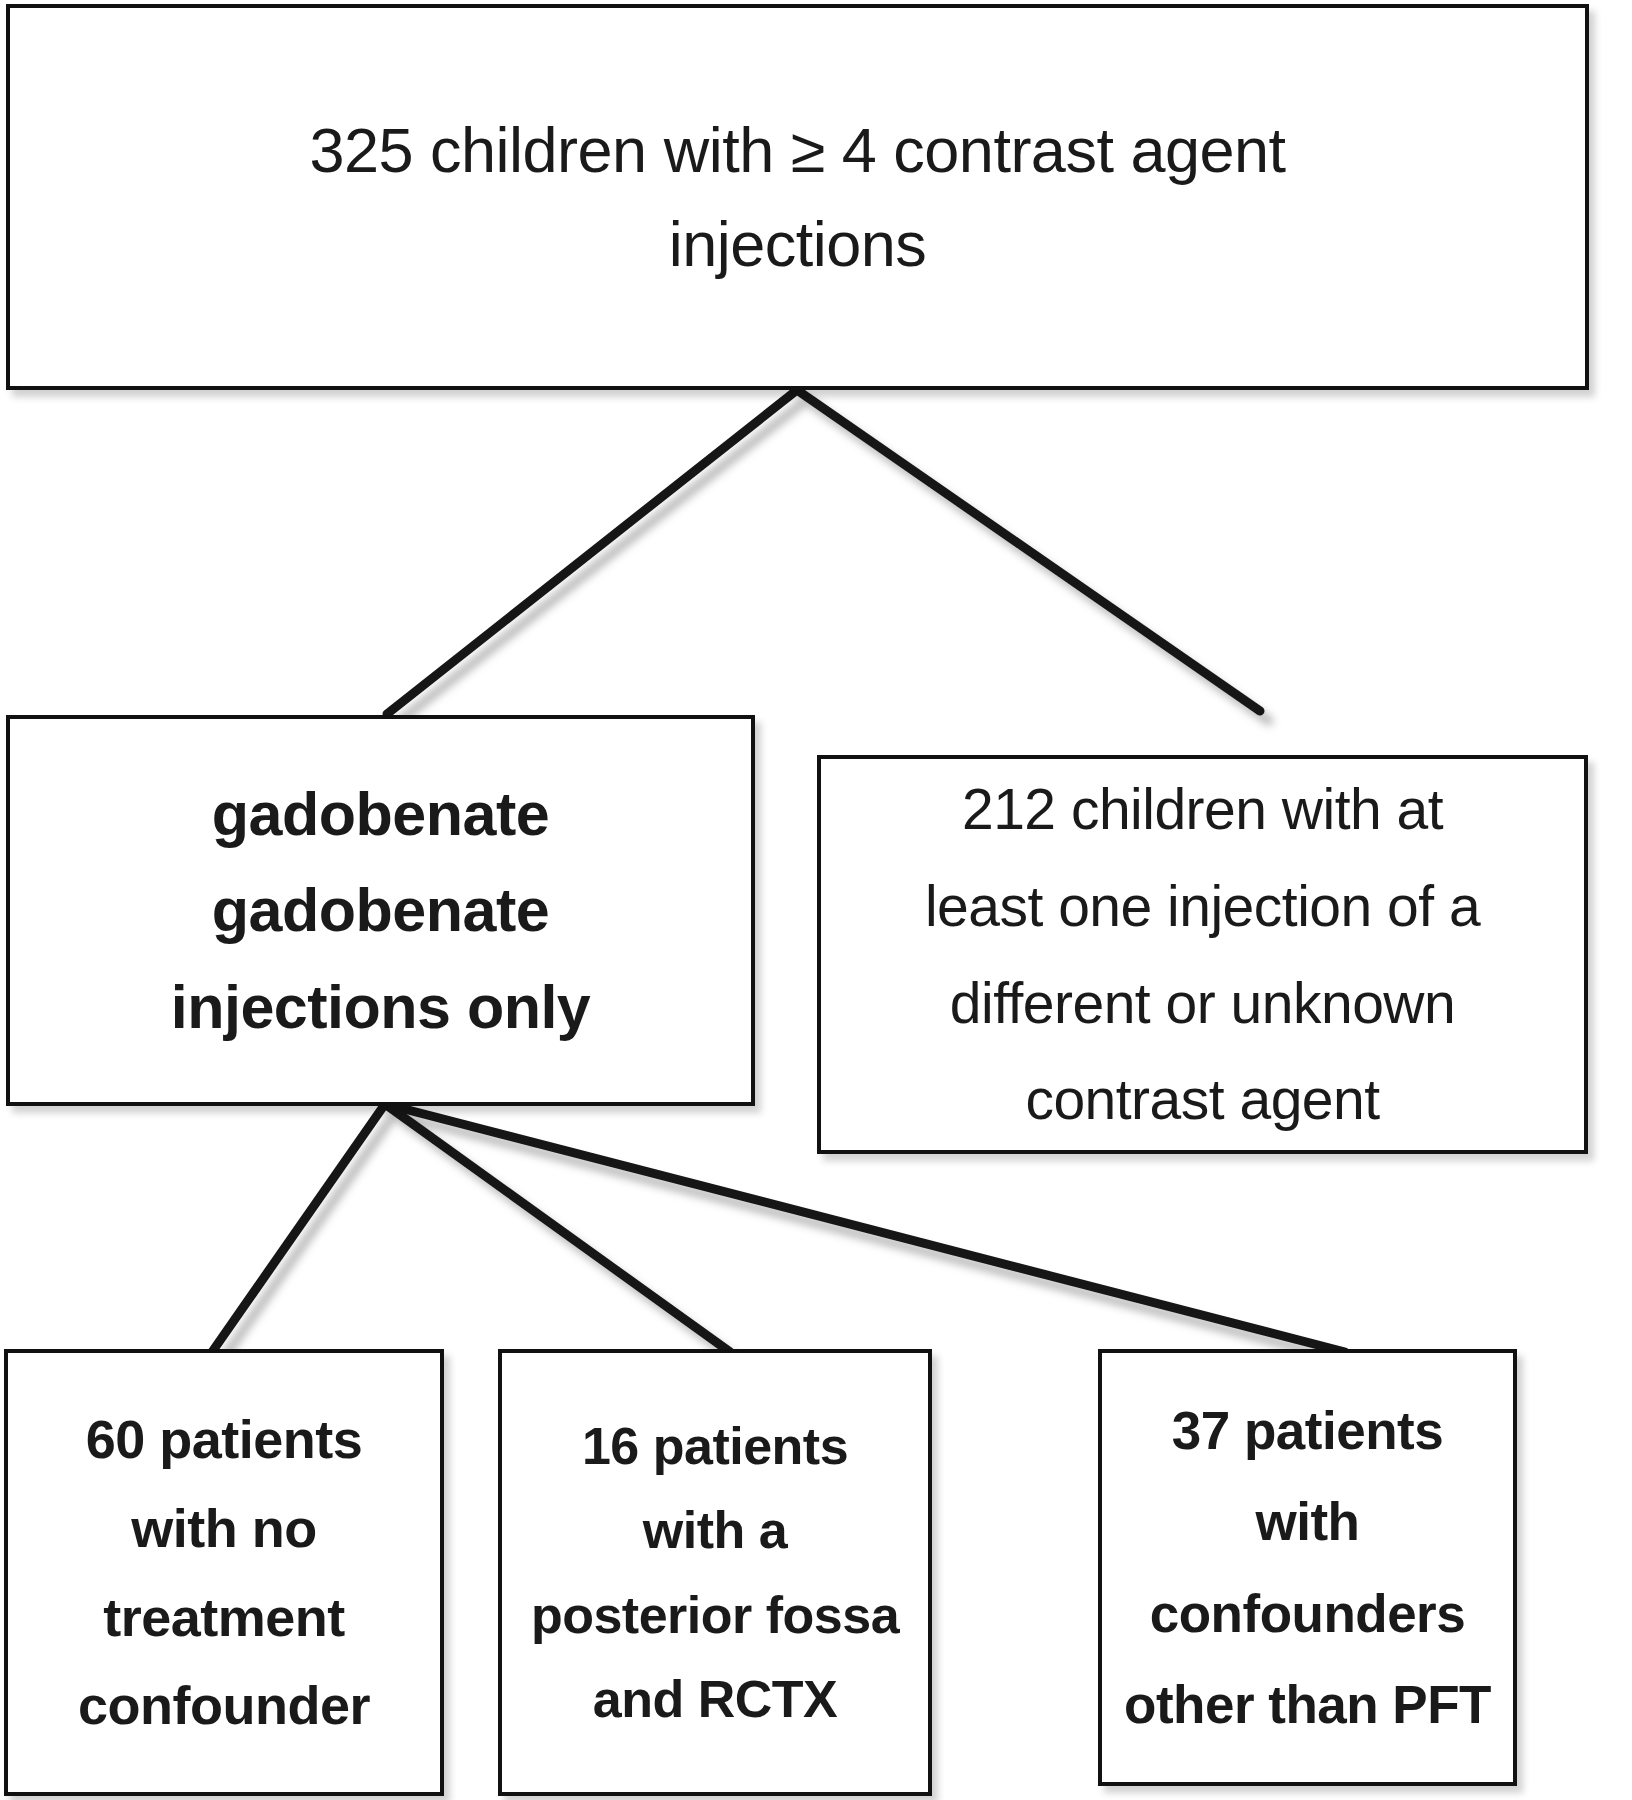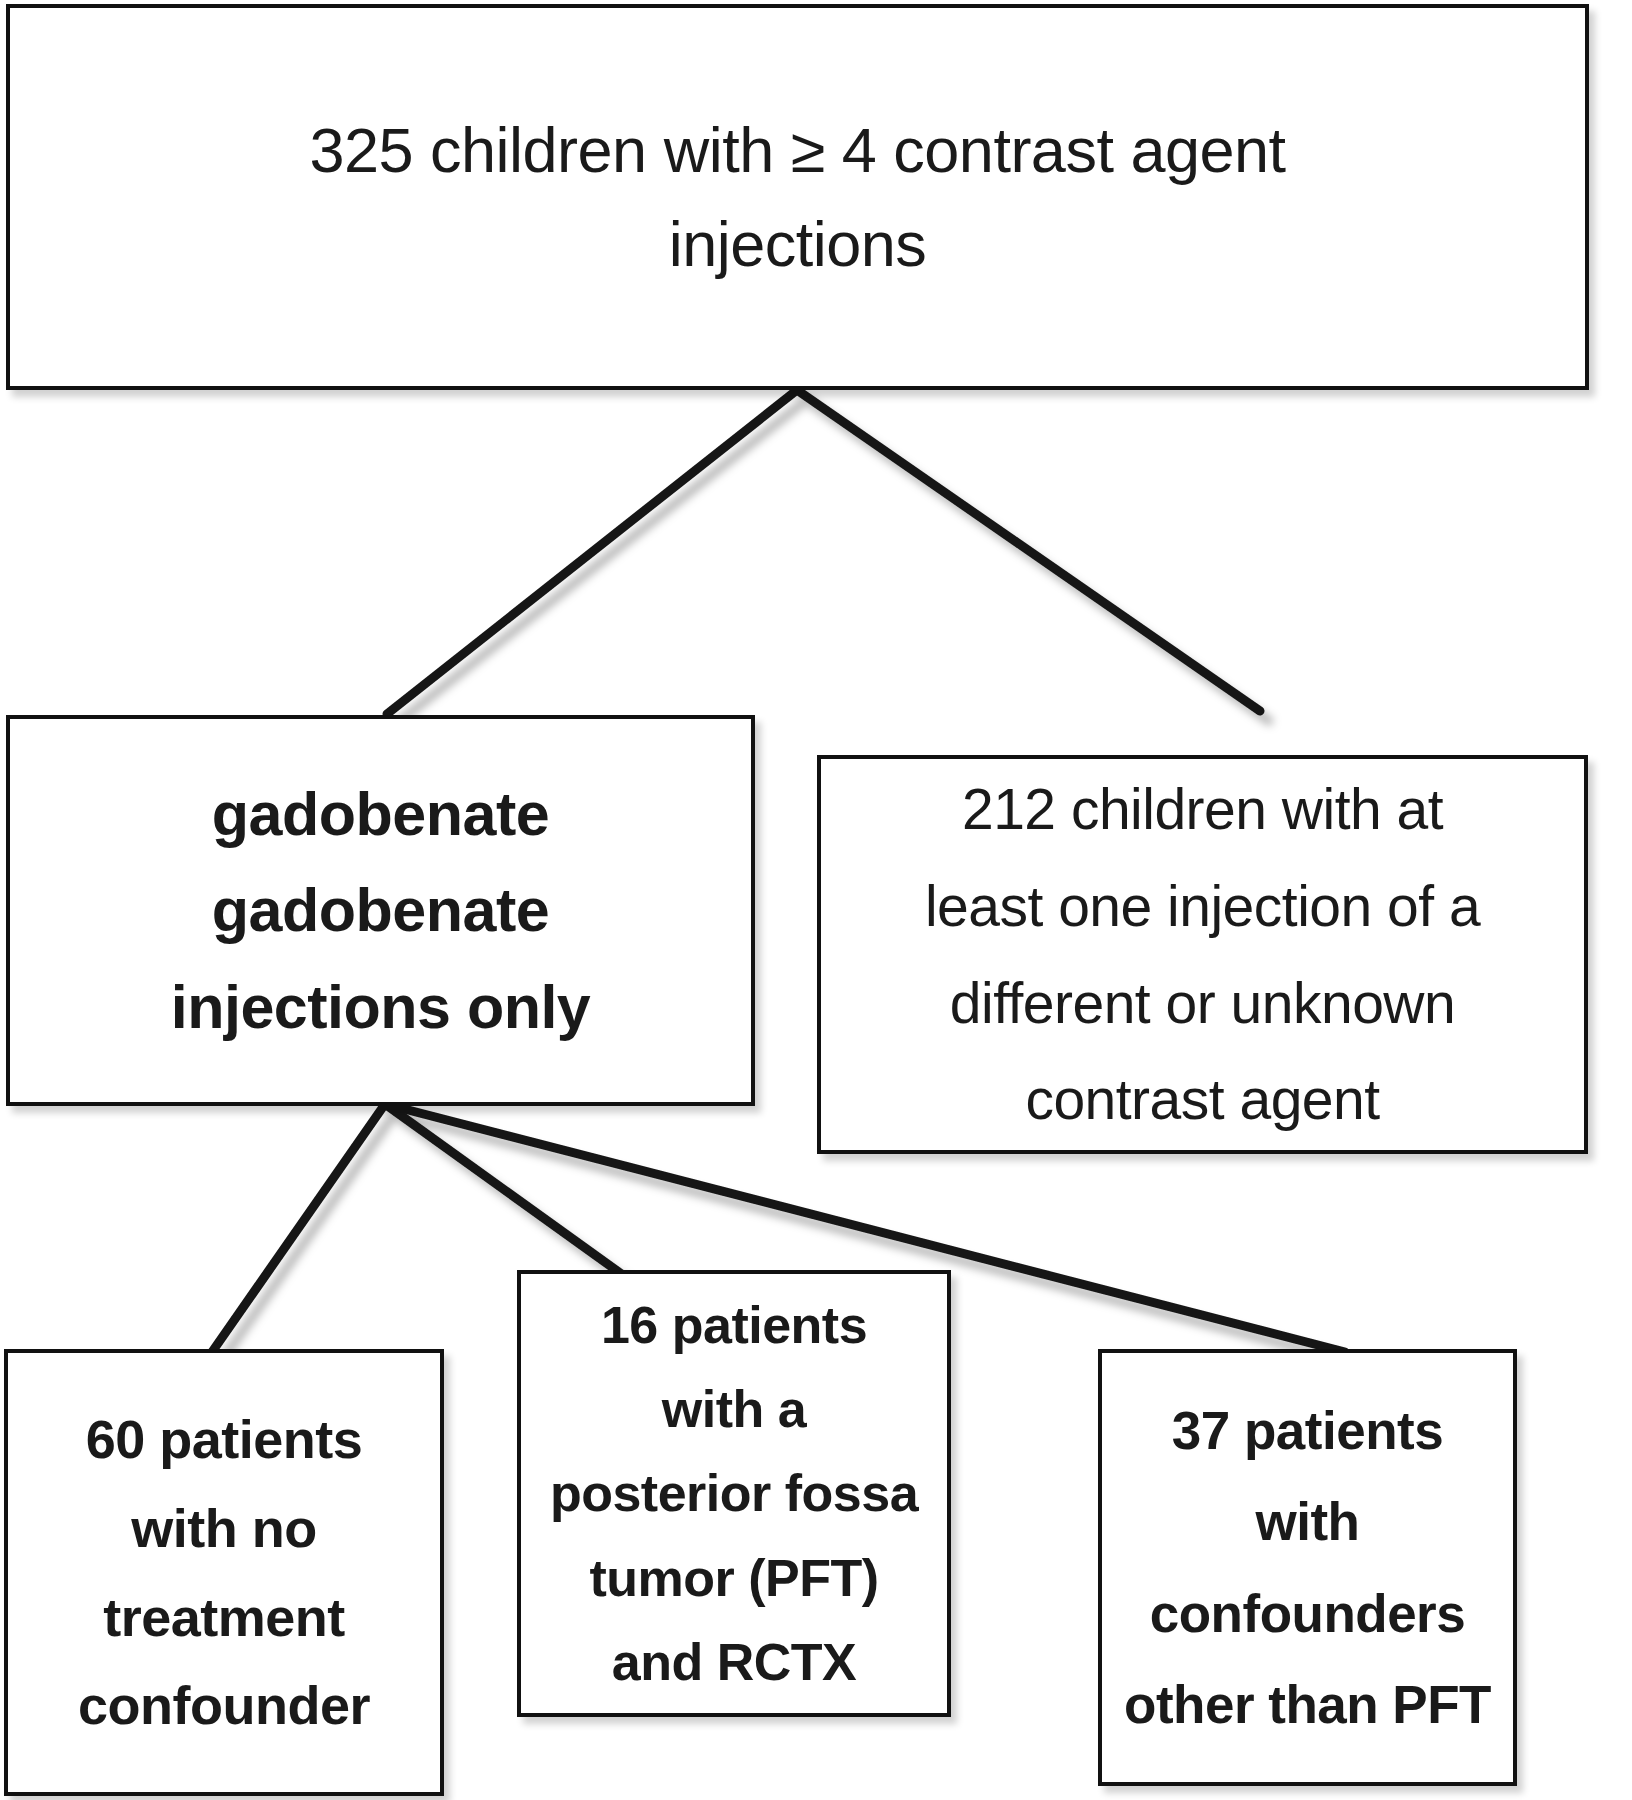--- a/index.html
+++ b/index.html
@@ -49,22 +49,22 @@
   }
   .box-other-agent{
     left:817px;top:708px;width:771px;height:399px;
     font-size:57px;line-height:1.7;font-weight:400;margin-top:47px;
   }
   .box-no-confounder{
     left:4px;top:1349px;width:440px;height:447px;
     font-size:54px;line-height:1.64;font-weight:700;
   }
   .box-pft-rctx{
-    left:498px;top:1270px;width:434px;height:447px;
-    font-size:52px;line-height:1.62;font-weight:700;margin-left:19px;
+    left:498px;top:1349px;width:434px;height:447px;
+    font-size:52px;line-height:1.62;font-weight:700;
   }
   .box-other-confounders{
     left:1098px;top:1349px;width:419px;height:437px;
     font-size:53px;line-height:1.72;font-weight:700;
   }
 </style>
 </head>
 <body>
 
 <div class="stage">
@@ -106,21 +106,20 @@
     <div class="ln">60 patients</div>
     <div class="ln">with no</div>
     <div class="ln">treatment</div>
     <div class="ln">confounder</div>
   </div>
 
   <div class="box box-pft-rctx">
     <div class="ln">16 patients</div>
     <div class="ln">with a</div>
     <div class="ln">posterior fossa</div>
-    <div class="ln">tumor (PFT)</div>
     <div class="ln">and RCTX</div>
   </div>
 
   <div class="box box-other-confounders">
     <div class="ln">37 patients</div>
     <div class="ln">with</div>
     <div class="ln">confounders</div>
     <div class="ln">other than PFT</div>
   </div>
 

